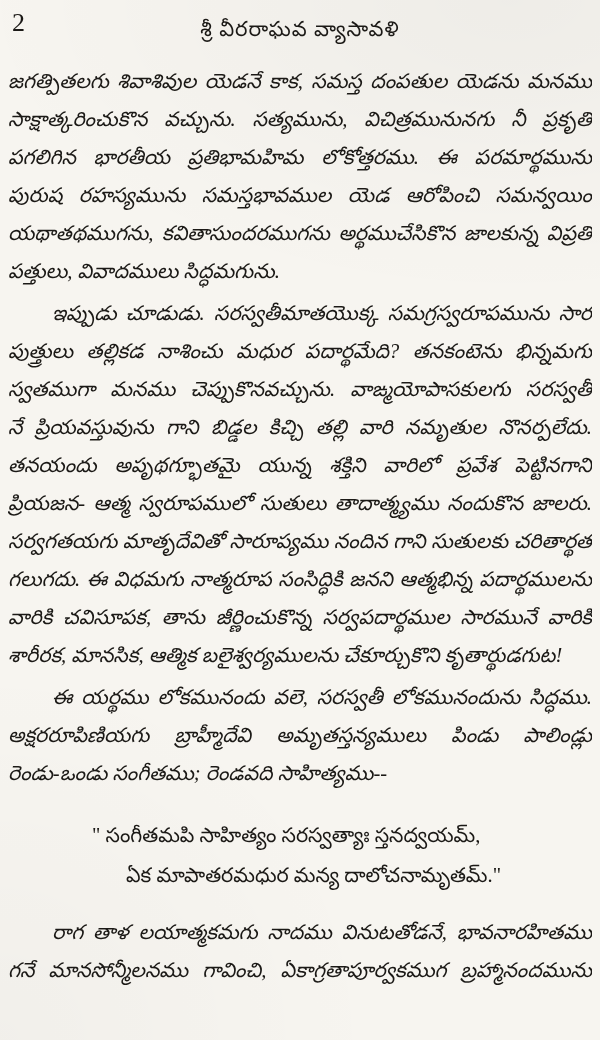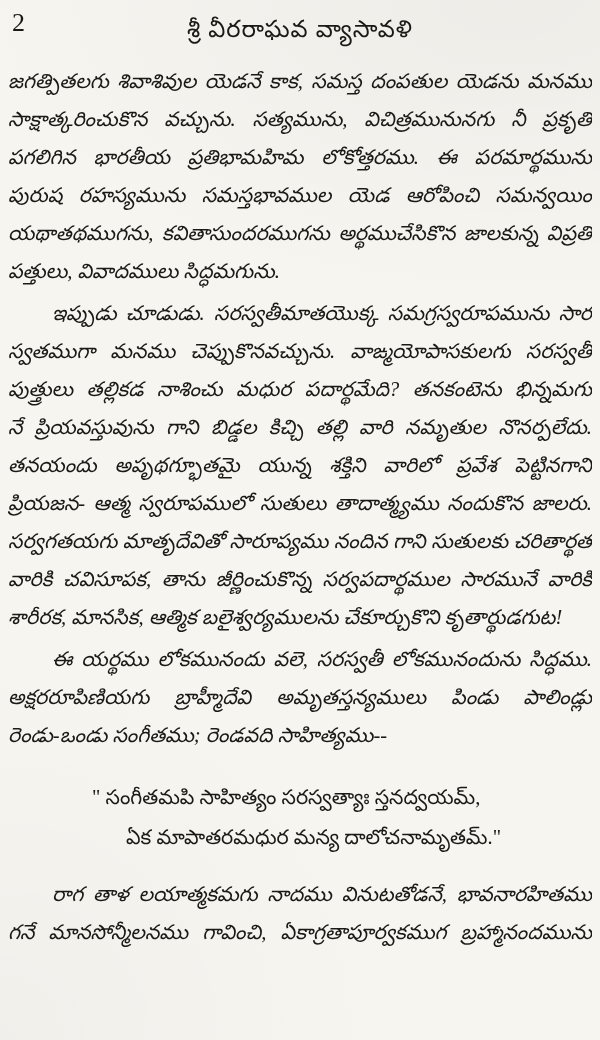--- a/index.html
+++ b/index.html
@@ -30,21 +30,21 @@
   }
   .pagenum {
     position: absolute;
     left: 4px;
     top: 0px;
     font-size: 26px;
     line-height: 30px;
   }
   .title {
     text-align: center;
-    font-size: 24px;
+    font-size: 21px;
     line-height: 30px;
     padding-top: 6px;
     letter-spacing: 1px;
   }
   .body-text {
     font-size: 20.5px;
   }
   .para {
     margin: 0;
   }
@@ -93,26 +93,27 @@
       <div class="line">జగత్పితలగు శివాశివుల యెడనే కాక, సమస్త దంపతుల యెడను మనము</div>
       <div class="line">సాక్షాత్కరించుకొన వచ్చును. సత్యమును, విచిత్రమునునగు నీ ప్రకృతి</div>
       <div class="line">పగలిగిన భారతీయ ప్రతిభామహిమ లోకోత్తరము. ఈ పరమార్థమును</div>
       <div class="line">పురుష రహస్యమును సమస్తభావముల యెడ ఆరోపించి సమన్వయిం</div>
       <div class="line">యథాతథముగను, కవితాసుందరముగను అర్థముచేసికొన జాలకున్న విప్రతి</div>
       <div class="line lastline">పత్తులు, వివాదములు సిద్ధమగును.</div>
     </div>
 
     <div class="para gap-sm">
       <div class="line firstline-indent">ఇప్పుడు చూడుడు. సరస్వతీమాతయొక్క సమగ్రస్వరూపమును సార</div>
+      <div class="line">పుత్త్రులు తల్లికడ నాశించు మధుర పదార్థమేది? తనకంటెను భిన్నమగు</div>
       <div class="line">స్వతముగా మనము చెప్పుకొనవచ్చును. వాఙ్మయోపాసకులగు సరస్వతీ</div>
-      <div class="line">పుత్త్రులు తల్లికడ నాశించు మధుర పదార్థమేది? తనకంటెను భిన్నమగు</div>
       <div class="line">నే ప్రియవస్తువును గాని బిడ్డల కిచ్చి తల్లి వారి నమృతుల నొనర్పలేదు.</div>
       <div class="line">తనయందు అపృథగ్భూతమై యున్న శక్తిని వారిలో ప్రవేశ పెట్టినగాని</div>
       <div class="line">ప్రియజన- ఆత్మ స్వరూపములో సుతులు తాదాత్మ్యము నందుకొన జాలరు.</div>
       <div class="line">సర్వగతయగు మాతృదేవితో సారూప్యము నందిన గాని సుతులకు చరితార్థత</div>
+      <div class="line">గలుగదు. ఈ విధమగు నాత్మరూప సంసిద్ధికి జనని ఆత్మభిన్న పదార్థములను</div>
       <div class="line">వారికి చవిసూపక, తాను జీర్ణించుకొన్న సర్వపదార్థముల సారమునే వారికి</div>
       <div class="line lastline">శారీరక, మానసిక, ఆత్మిక బలైశ్వర్యములను చేకూర్చుకొని కృతార్థుడగుట!</div>
     </div>
 
     <div class="para gap-sm">
       <div class="line firstline-indent">ఈ యర్థము లోకమునందు వలె, సరస్వతీ లోకమునందును సిద్ధము.</div>
       <div class="line">అక్షరరూపిణియగు బ్రాహ్మీదేవి అమృతస్తన్యములు పిండు పాలిండ్లు</div>
       <div class="line lastline">రెండు-ఒండు సంగీతము; రెండవది సాహిత్యము--</div>
     </div>
 

